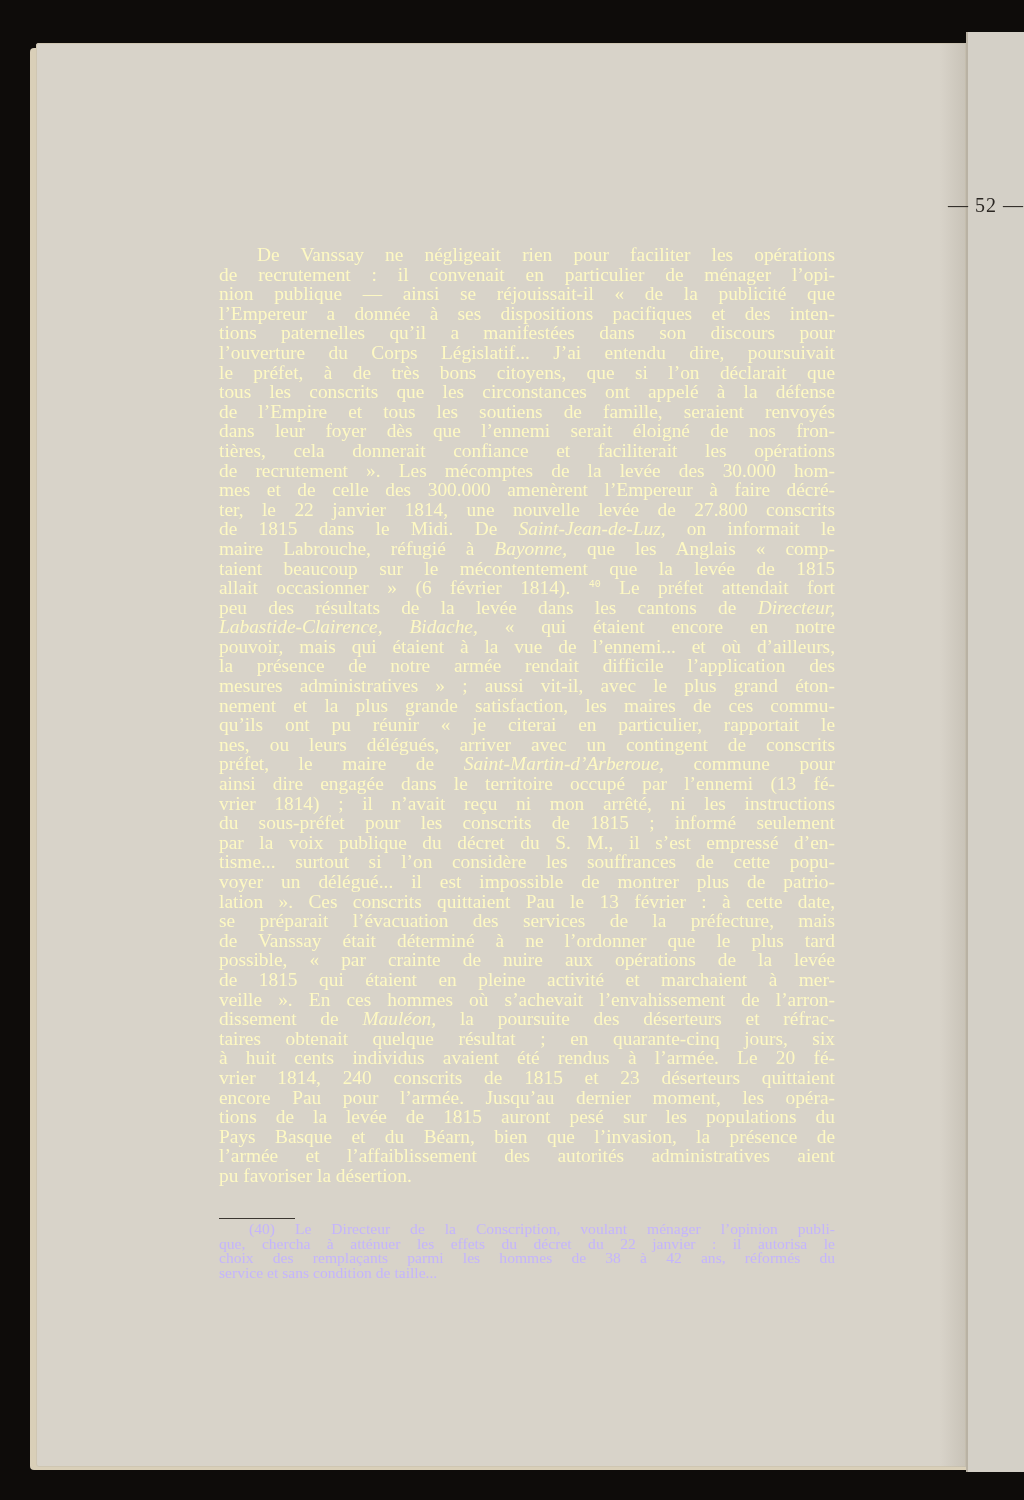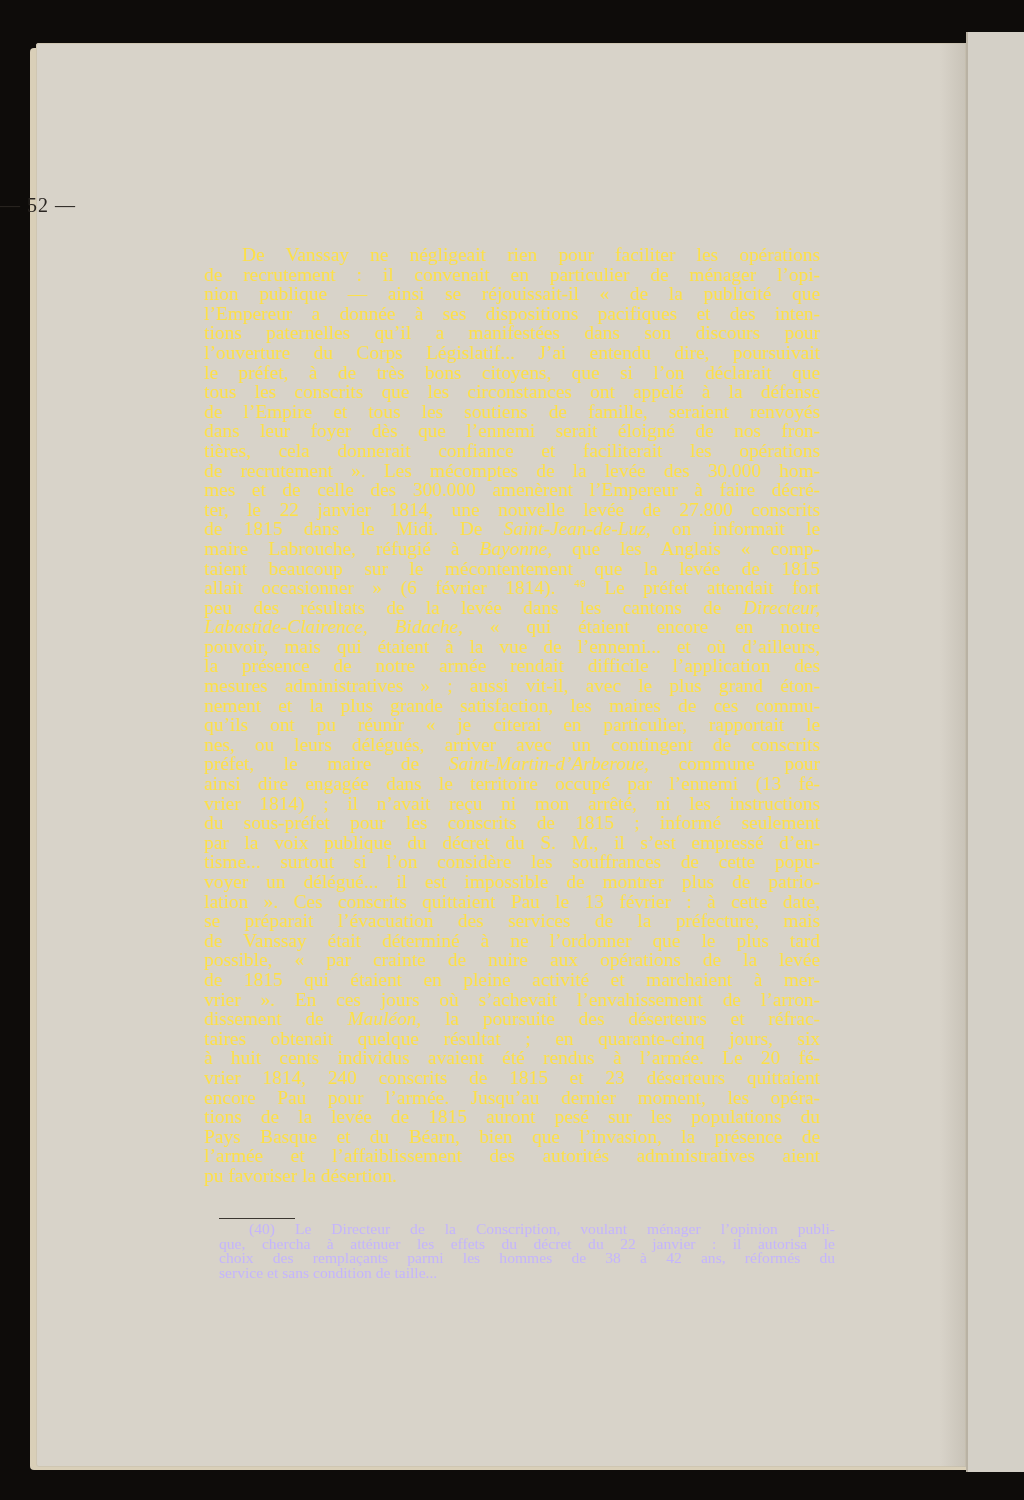--- a/index.html
+++ b/index.html
@@ -23,26 +23,26 @@
     position: absolute; left: 966px; top: 32px; width: 60px; height: 1440px;
     background: #d4d0c7;
     border-left: 2px solid #b9b2a4;
   }
   .gutter-shadow {
     position: absolute; left: 940px; top: 43px; width: 26px; height: 1424px;
     background: linear-gradient(to right, rgba(216,211,201,0), rgba(190,184,172,0.6));
   }
   .folio {
     position: absolute; left: 0; width: 1024px; top: 194px;
-    text-align: left; font-size: 20px; color: #2a2622;
+    text-align: right; font-size: 20px; color: #2a2622;
     letter-spacing: 1px;
   }
   .body-text {
-    position: absolute; left: 204px; top: 245px; width: 616px;
-    font-size: 19.4px; line-height: 19.6px; color: #fde047;
+    position: absolute; left: 219px; top: 245px; width: 616px;
+    font-size: 19.4px; line-height: 19.6px; color: #fef9c3;
     text-align: justify;
   }
   .body-text .line {
     display: block; white-space: nowrap;
     text-align: justify; text-align-last: justify;
     height: 19.6px;
   }
   .body-text .line.first { text-indent: 38px; }
   .body-text .line.last { text-align-last: left; }
   .body-text i { font-style: italic; }
@@ -104,21 +104,21 @@
     <span class="line">vrier 1814) ; il n’avait reçu ni mon arrêté, ni les instructions</span>
     <span class="line">du sous-préfet pour les conscrits de 1815 ; informé seulement</span>
     <span class="line">par la voix publique du décret du S. M., il s’est empressé d’en-</span>
     <span class="line">tisme... surtout si l’on considère les souffrances de cette popu-</span>
     <span class="line">voyer un délégué... il est impossible de montrer plus de patrio-</span>
     <span class="line">lation ». Ces conscrits quittaient Pau le 13 février : à cette date,</span>
     <span class="line">se préparait l’évacuation des services de la préfecture, mais</span>
     <span class="line">de Vanssay était déterminé à ne l’ordonner que le plus tard</span>
     <span class="line">possible, « par crainte de nuire aux opérations de la levée</span>
     <span class="line">de 1815 qui étaient en pleine activité et marchaient à mer-</span>
-    <span class="line">vrier ». En ces jours où s’achevait l’envahissement de l’arron-</span>
+    <span class="line">veille ». En ces hommes où s’achevait l’envahissement de l’arron-</span>
     <span class="line">dissement de <i>Mauléon,</i> la poursuite des déserteurs et réfrac-</span>
     <span class="line">taires obtenait quelque résultat ; en quarante-cinq jours, six</span>
     <span class="line">à huit cents individus avaient été rendus à l’armée. Le 20 fé-</span>
     <span class="line">vrier 1814, 240 conscrits de 1815 et 23 déserteurs quittaient</span>
     <span class="line">encore Pau pour l’armée. Jusqu’au dernier moment, les opéra-</span>
     <span class="line">tions de la levée de 1815 auront pesé sur les populations du</span>
     <span class="line">Pays Basque et du Béarn, bien que l’invasion, la présence de</span>
     <span class="line">l’armée et l’affaiblissement des autorités administratives aient</span>
     <span class="line last">pu favoriser la désertion.</span>
   </div>

